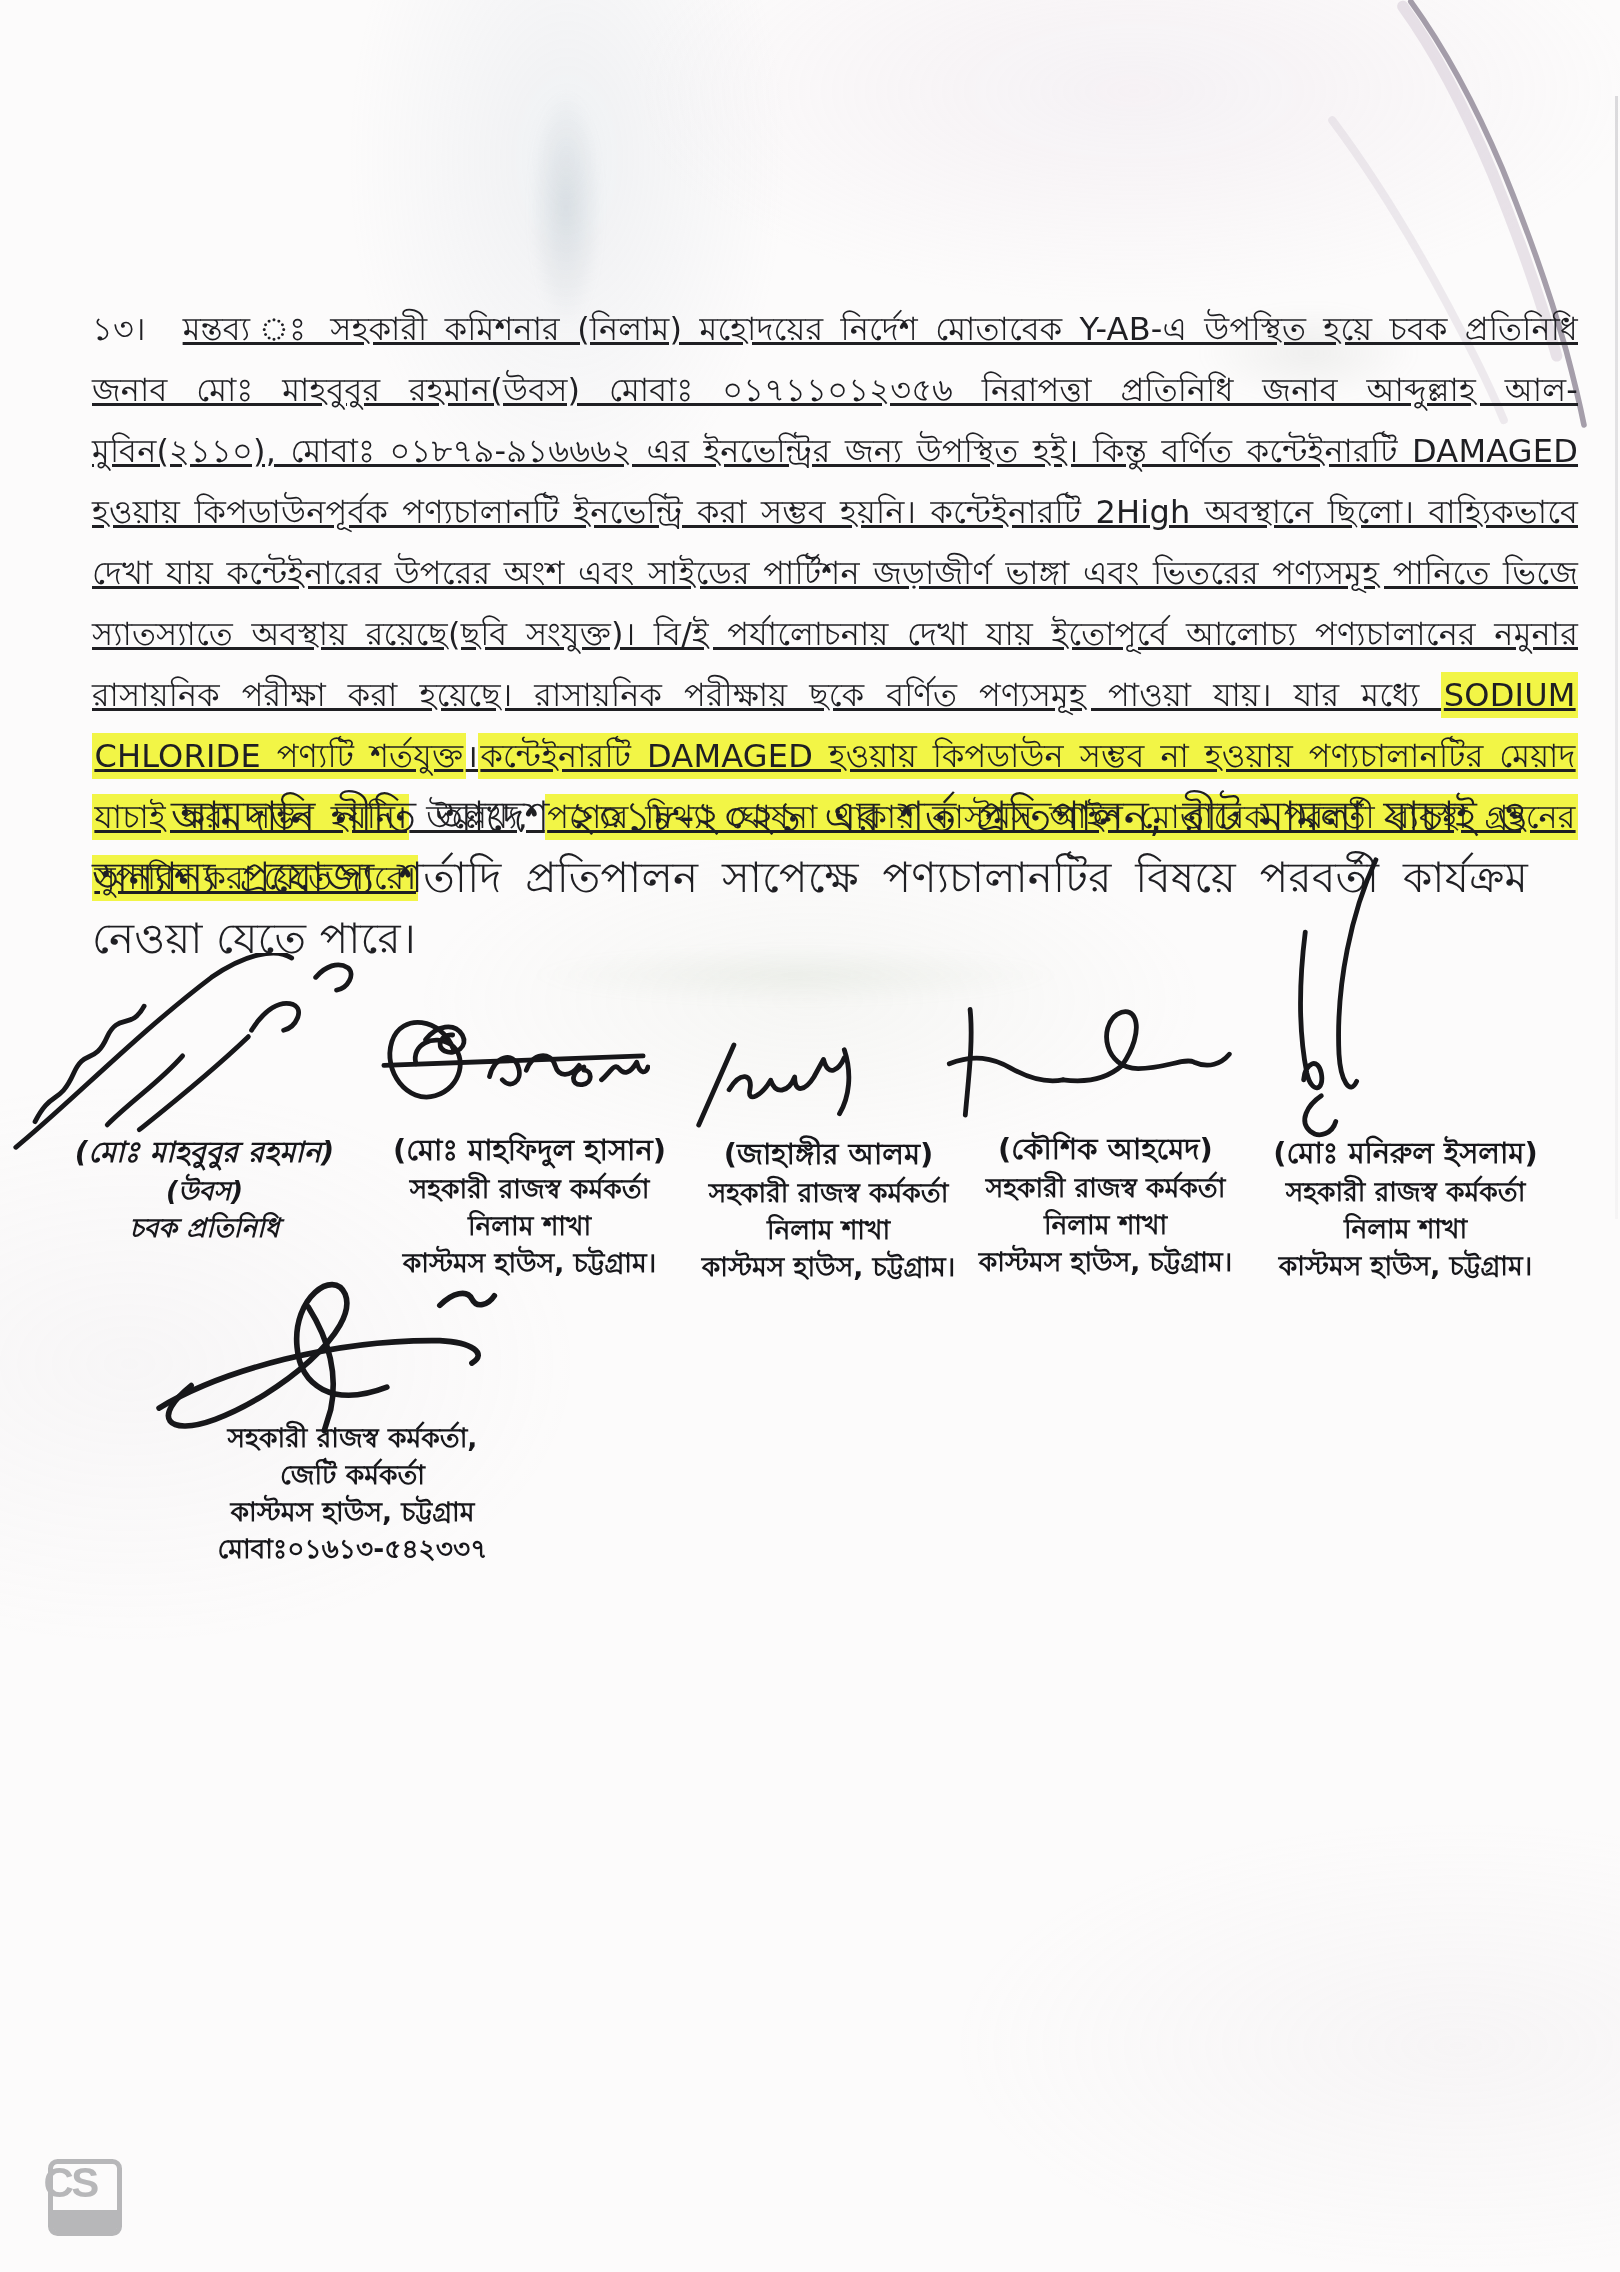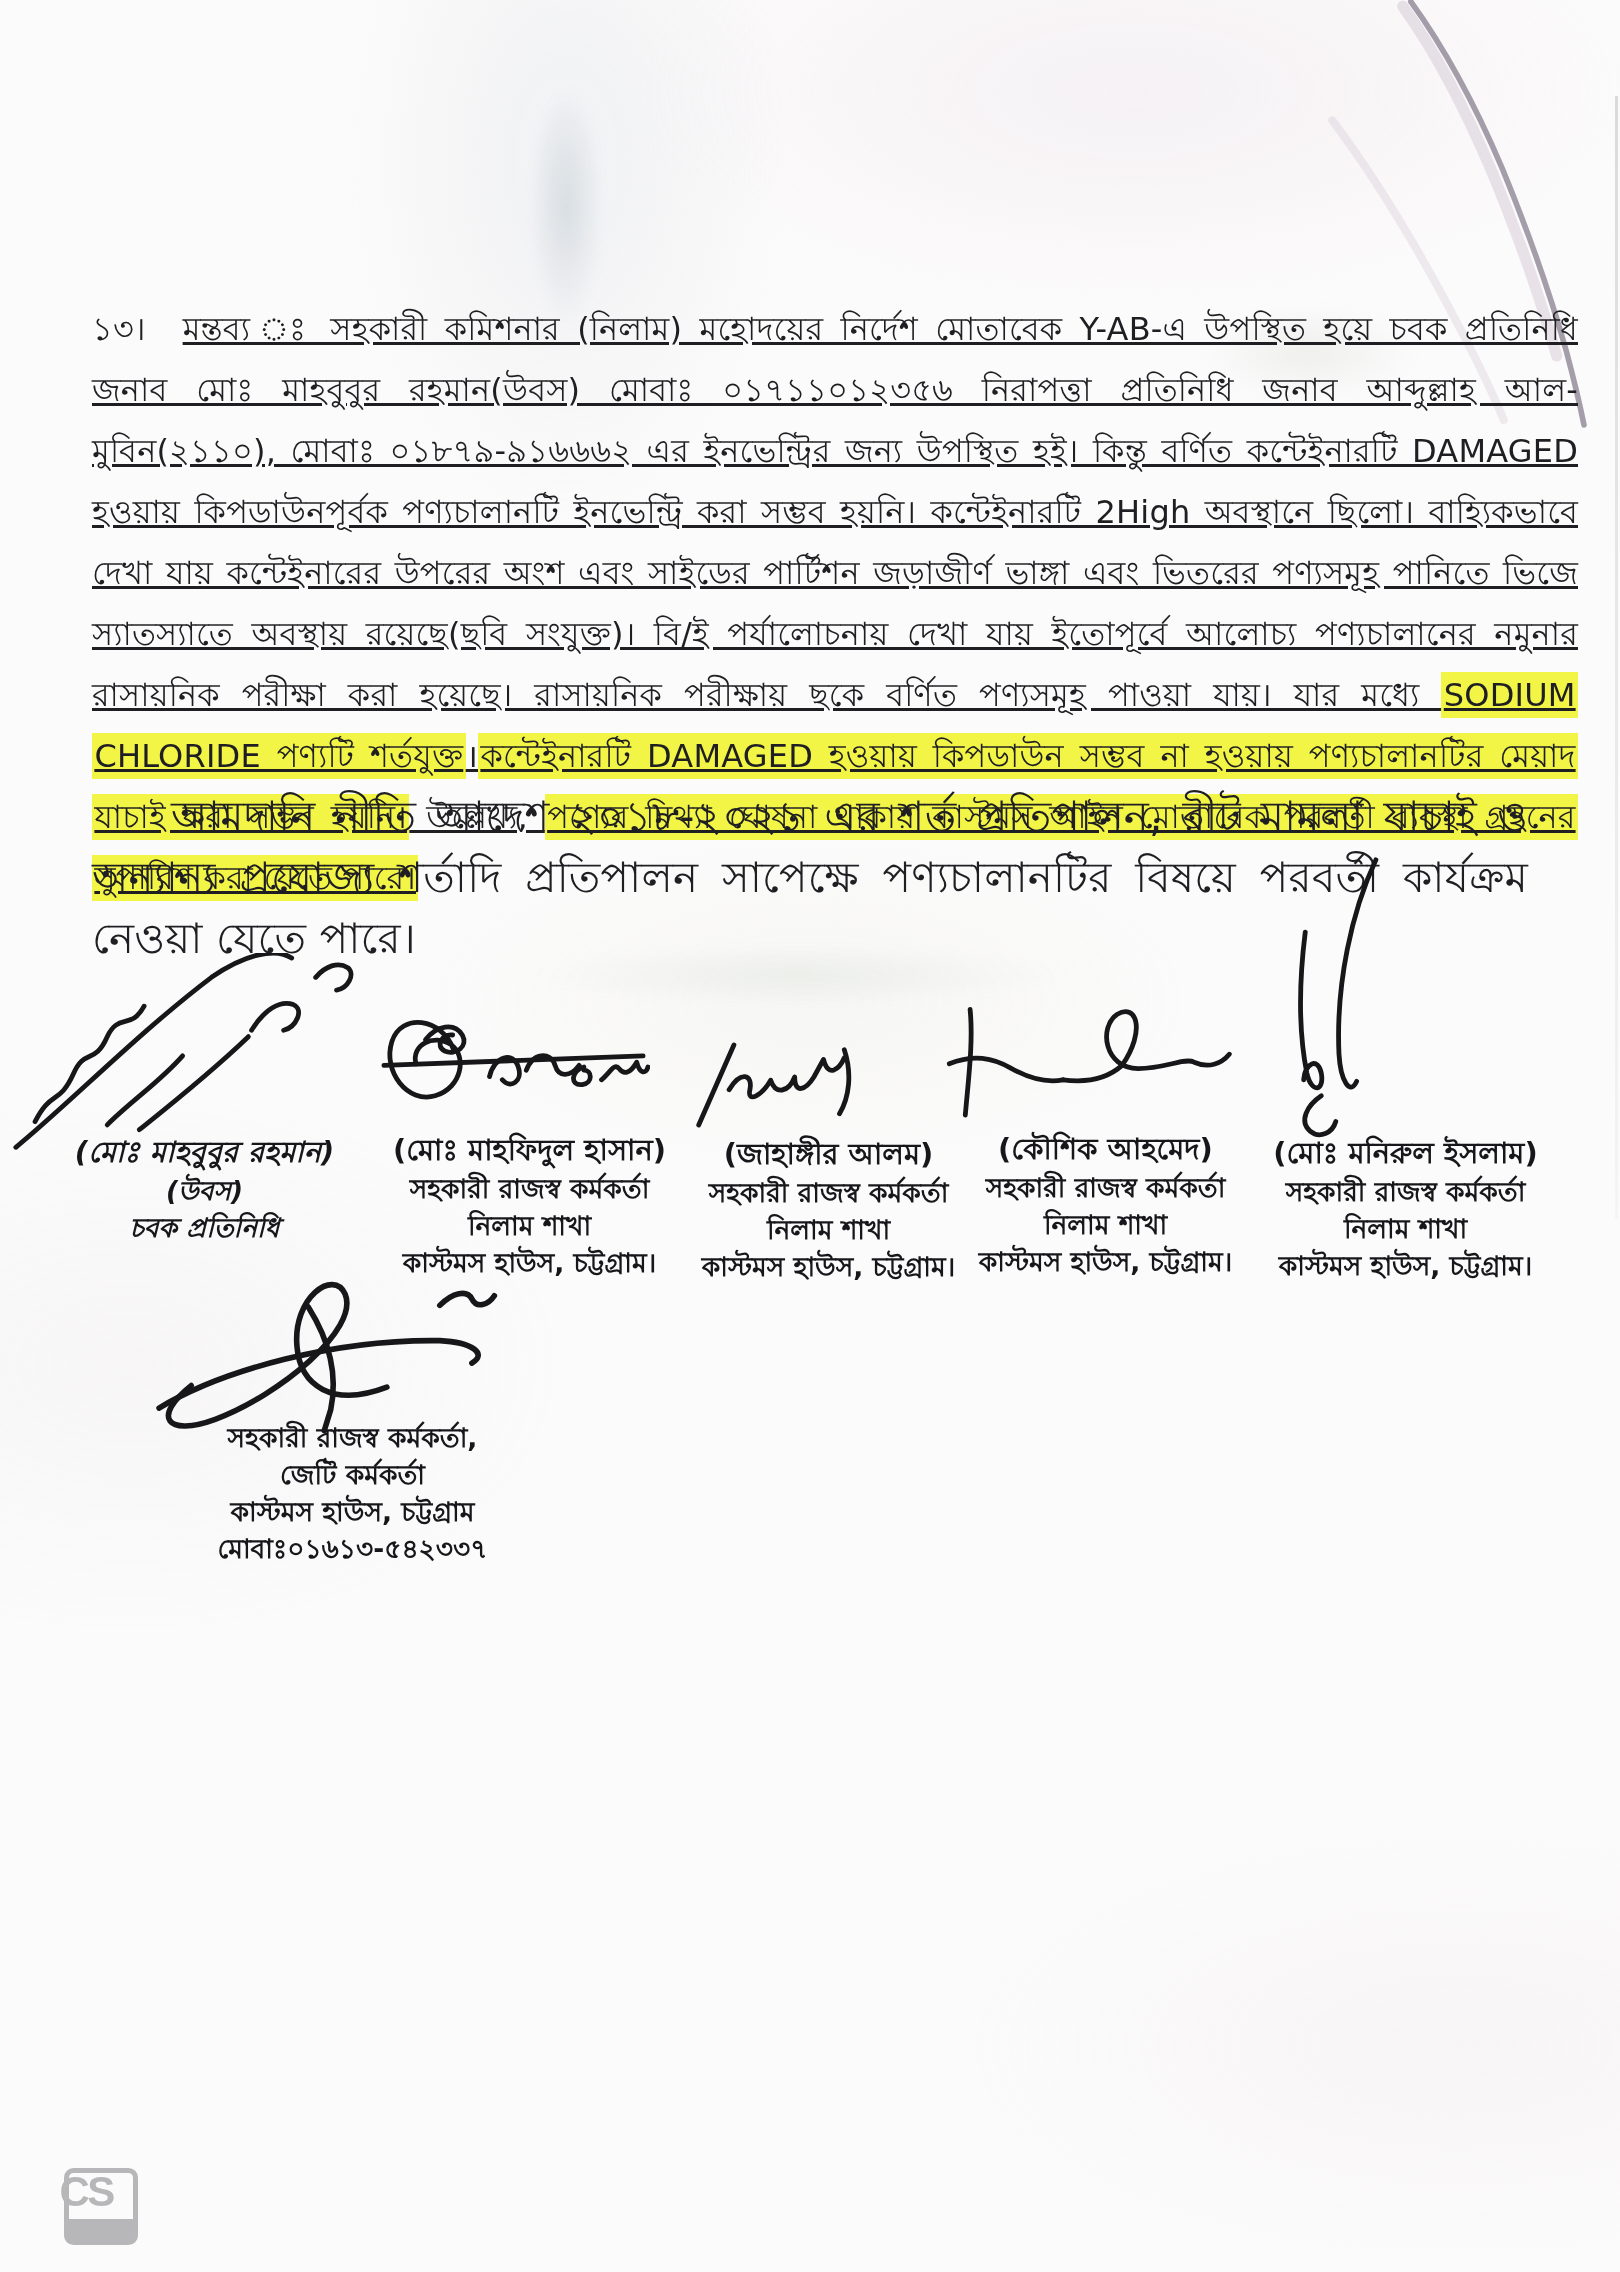--- a/index.html
+++ b/index.html
@@ -46,21 +46,21 @@
   .para2{
     position:absolute;left:92px;top:786px;width:1436px;
     font-size:42px;line-height:61px;color:#1f1f23;
     text-align:justify;text-indent:79px;letter-spacing:0.2px;
   }
   .sig-block{position:absolute;text-align:center;color:#17171b;}
   .sig-name{font-size:29px;font-weight:700;line-height:39px;}
   .sig-line{font-size:26.5px;font-weight:700;line-height:37px;}
   .sig-svg{position:absolute;}
   .sig-svg path{fill:none;stroke:#17171a;stroke-linecap:round;stroke-linejoin:round;}
-  .footer{position:absolute;left:64px;top:2149px;height:96px;display:flex;align-items:flex-end;}
+  .footer{position:absolute;left:48px;top:2149px;height:96px;display:flex;align-items:center;}
   .cs-icon{
     position:relative;width:74px;height:77px;border:5.6px solid #b7b7b9;border-radius:9.6px;
     box-sizing:border-box;background:transparent;margin-right:27px;
   }
   .cs-icon .band{position:absolute;left:0;right:0;bottom:0;height:21px;background:#b7b7b9;border-radius:0 0 3.2px 3.2px;}
   .cs-icon .cs-label{
     position:absolute;left:-9.6px;top:-4.8px;font-size:42px;font-weight:700;color:#b7b7b9;
     font-family:"Liberation Sans",sans-serif;letter-spacing:-2.4px;
   }
   .footer-text{font-size:47px;color:#b5b5b7;font-family:"Liberation Sans",sans-serif;letter-spacing:0.4px;}

